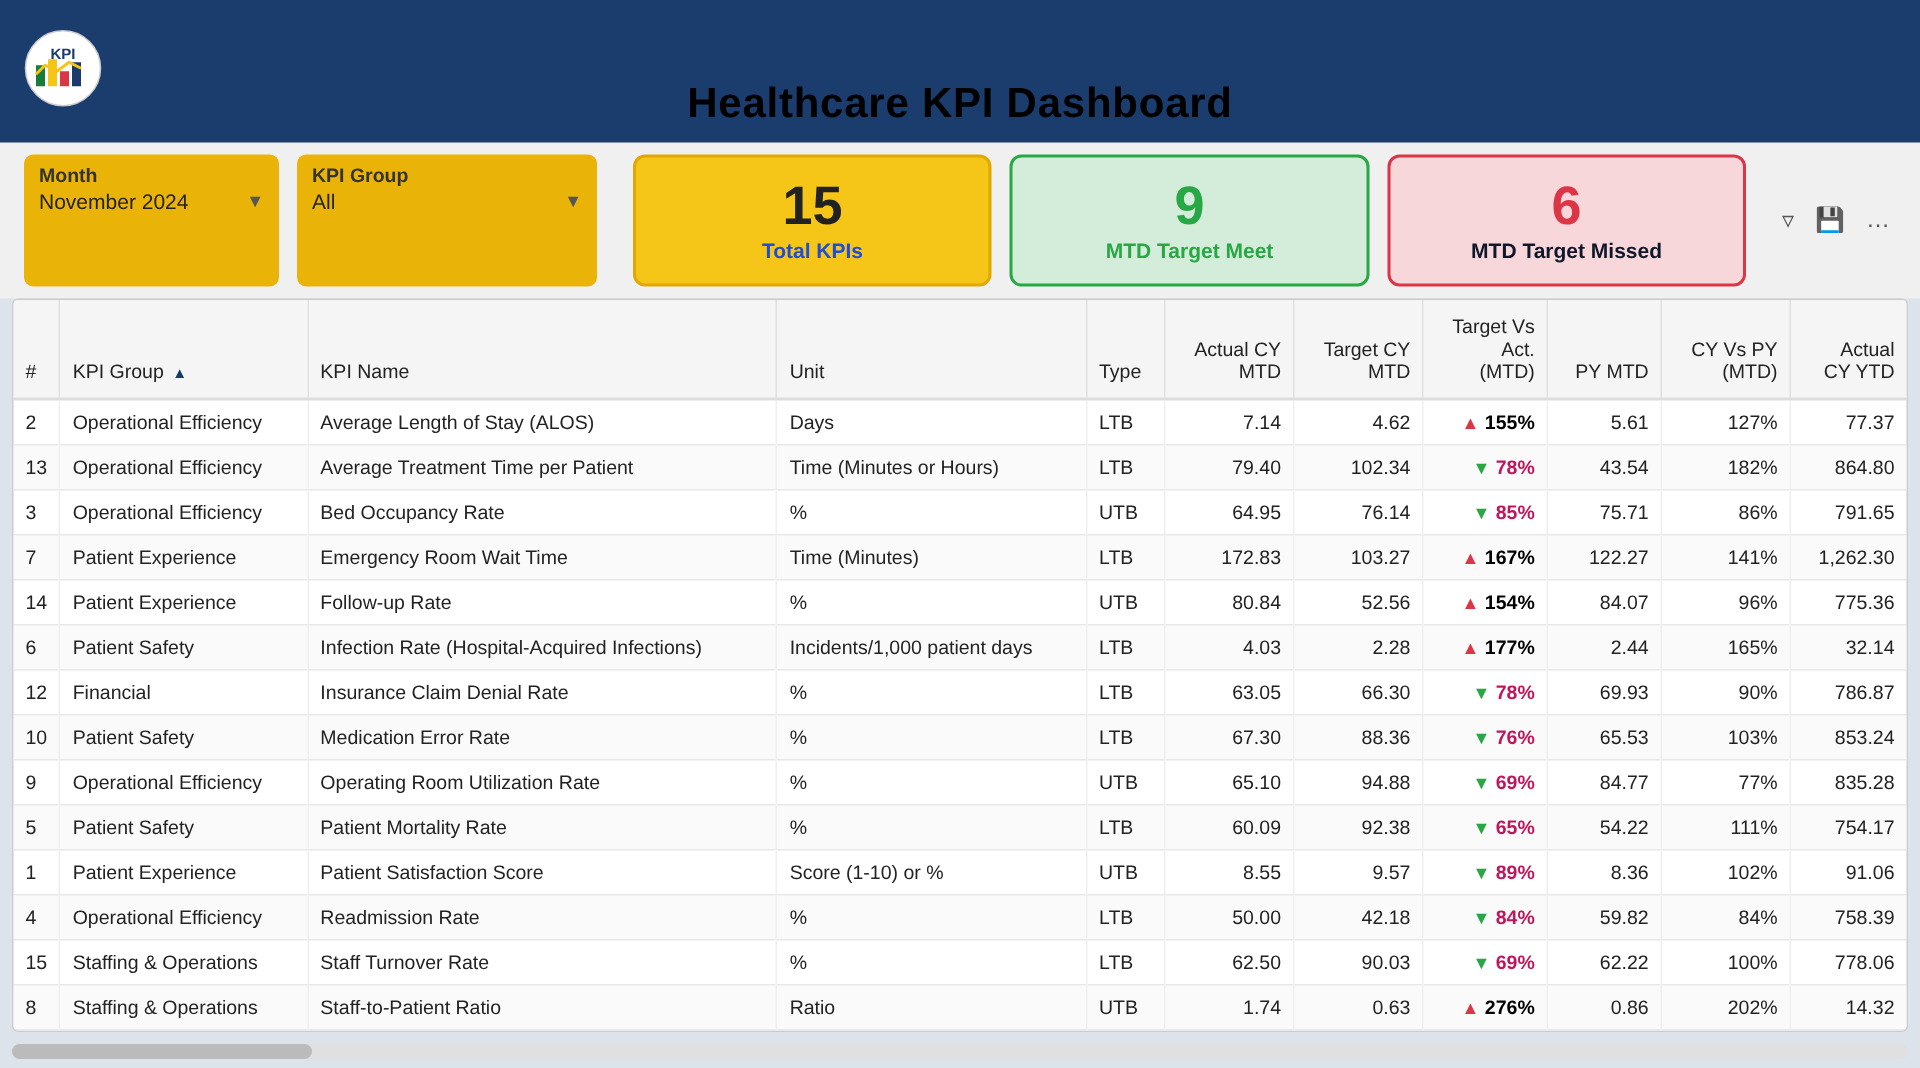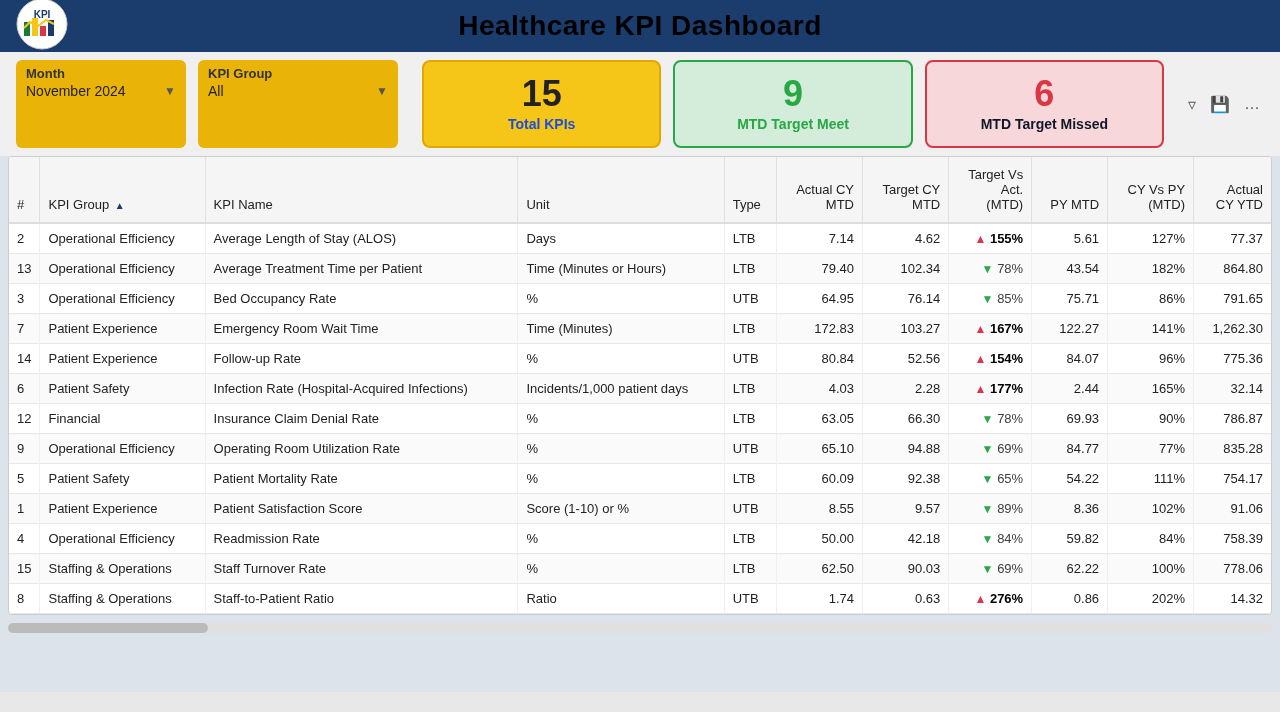--- a/index.html
+++ b/index.html
@@ -7,20 +7,21 @@
       font-family: 'Segoe UI', Arial, sans-serif;
       background: #e8e8e8;
       width: 1280px;
       min-height: 712px;
       overflow-x: hidden;
     }
     .header-title {
       font-size: 28px;
       font-weight: bold;
       letter-spacing: 0.5px;
+      margin-top: 43px;
     }
 
     .filter-group {
       background: #eab308;
       border-radius: 6px;
       padding: 6px 10px;
       min-width: 180px;
     }
     .filter-label {
       font-size: 13px;
@@ -136,21 +137,21 @@
     }
     tbody td:last-child { border-right: none; }
     td.num { text-align: right; }
 
     .sort-icon { font-size: 10px; color: #1a3a6b; display: inline-block; margin-left: 2px; }
 
     .arrow-up { color: #dc3545; font-size: 12px; }
     .arrow-down { color: #28a745; font-size: 12px; }
 
     .pct-red { color: #000000; font-weight: 700; }
-    .pct-green { color: #404040; font-weight: 400; }
+    .pct-green { color: #be185d; font-weight: 700; }
 
     .scrollbar-area {
       height: 10px;
       background: #e0e0e0;
       margin: 0 8px;
       border-radius: 5px;
       position: relative;
     }
     .scrollbar-thumb {
       width: 200px;
@@ -347,20 +348,33 @@
     <td>%</td>
     <td>LTB</td>
     <td class="num">63.05</td>
     <td class="num">66.30</td>
     <td class="num"><span class="arrow-down">▼</span> <span class="pct-green">78%</span></td>
     <td class="num">69.93</td>
     <td class="num">90%</td>
     <td class="num">786.87</td>
   </tr>
           <tr>
+    <td>10</td>
+    <td>Patient Safety</td>
+    <td>Medication Error Rate</td>
+    <td>%</td>
+    <td>LTB</td>
+    <td class="num">67.30</td>
+    <td class="num">88.36</td>
+    <td class="num"><span class="arrow-down">▼</span> <span class="pct-green">76%</span></td>
+    <td class="num">65.53</td>
+    <td class="num">103%</td>
+    <td class="num">853.24</td>
+  </tr>
+          <tr>
     <td>9</td>
     <td>Operational Efficiency</td>
     <td>Operating Room Utilization Rate</td>
     <td>%</td>
     <td>UTB</td>
     <td class="num">65.10</td>
     <td class="num">94.88</td>
     <td class="num"><span class="arrow-down">▼</span> <span class="pct-green">69%</span></td>
     <td class="num">84.77</td>
     <td class="num">77%</td>

